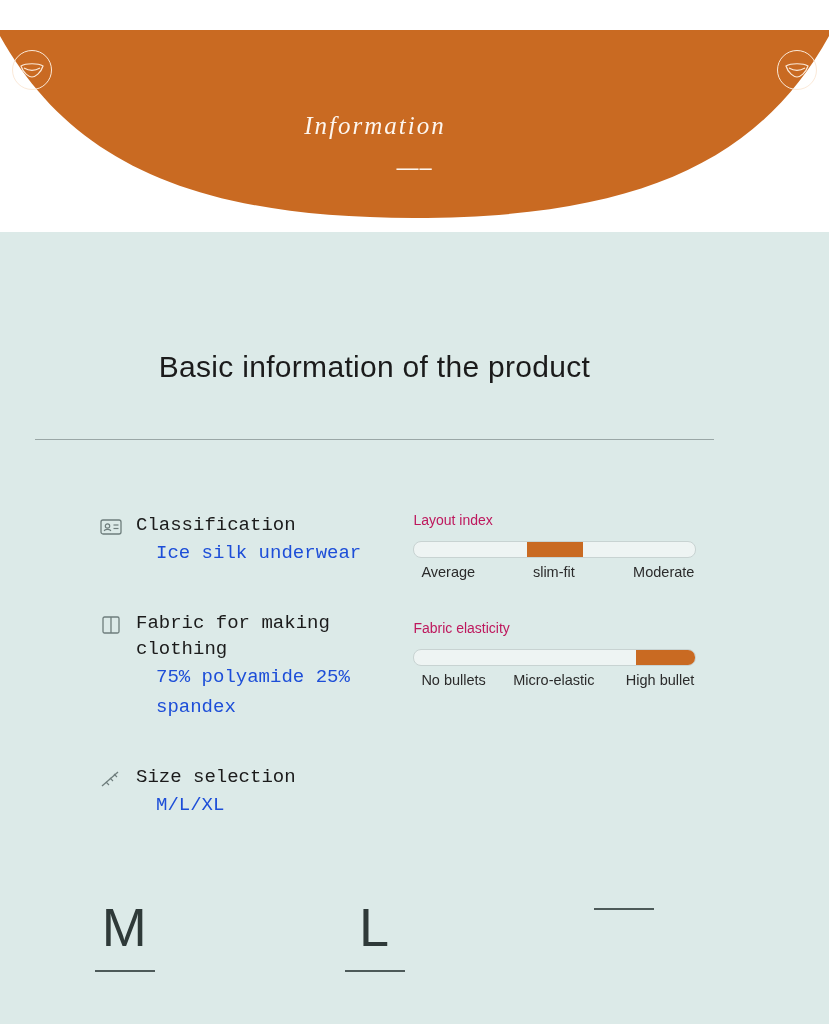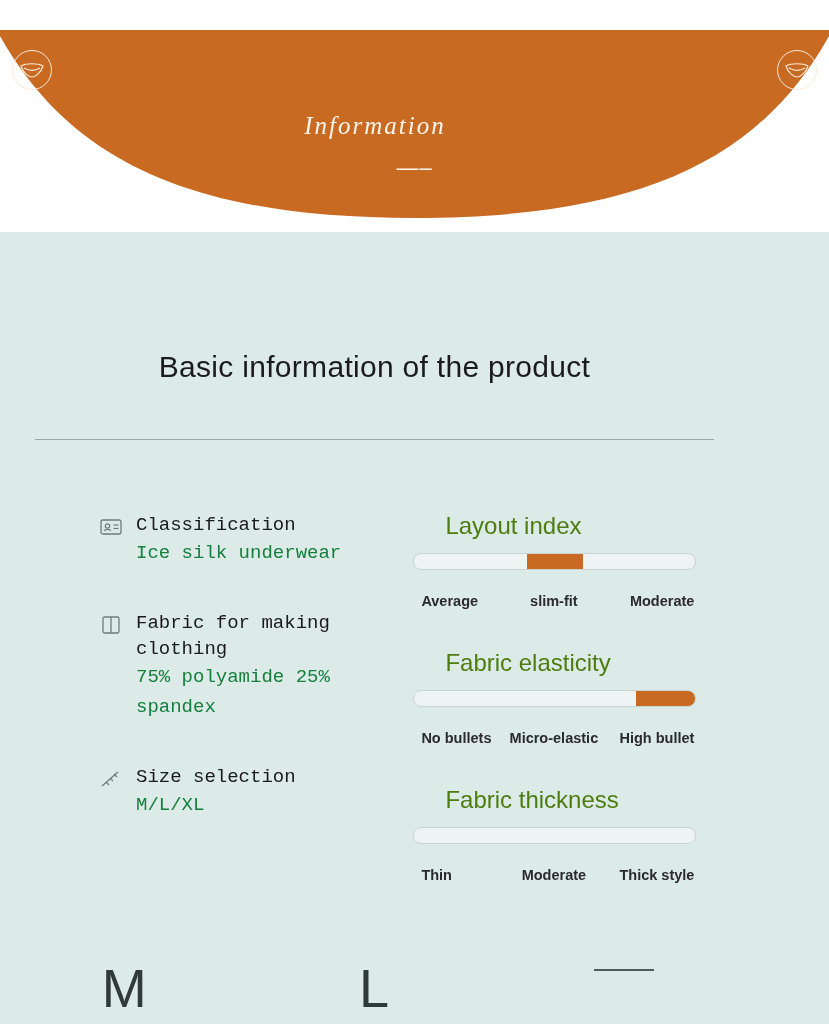--- a/index.html
+++ b/index.html
@@ -121,54 +121,53 @@
     display: flex;
     flex-direction: column;
   }
   .info-label {
     font-size: 19px;
     color: #1b1b1b;
     line-height: 26px;
   }
   .info-value {
     font-size: 19px;
-    color: #15803d;
+    color: #1d4ed8;
     line-height: 30px;
+    margin-left: 20px;
   }
 
   .meter-block {
     margin-bottom: 34px;
   }
   .meter-title {
-    font-size: 24px;
-    color: #4d7c0f;
+    font-size: 14px;
+    color: #be185d;
     margin-bottom: 13px;
-    margin-left: 32px;
   }
   .meter-bar {
     position: relative;
     width: 281px;
     height: 15px;
     border: 1px solid #c8d3d2;
     border-radius: 8px;
     background: #eef4f3;
     overflow: hidden;
   }
   .meter-fill {
     position: absolute;
     top: 0;
     height: 100%;
     background: #c96a22;
   }
   .meter-labels {
     position: relative;
     width: 281px;
     height: 22px;
-    margin-top: 23px;
-    font-weight: bold;
+    margin-top: 6px;
   }
   .meter-labels span {
     position: absolute;
     font-size: 14.5px;
     color: #2b2b2b;
     white-space: nowrap;
   }
   .mk-0 { left: 8px; }
   .mk-1 { left: 50%; transform: translateX(-50%); }
   .mk-2 { right: 0px; }
@@ -297,29 +296,20 @@
         <div class="meter-bar">
           <div class="meter-fill" style="left:79%;width:21%;"></div>
         </div>
         <div class="meter-labels">
           <span class="mk-0">No bullets</span>
           <span class="mk-1">Micro-elastic</span>
           <span class="mk-2">High bullet</span>
         </div>
       </div>
 
-      <div class="meter-block">
-        <div class="meter-title">Fabric thickness</div>
-        <div class="meter-bar"></div>
-        <div class="meter-labels">
-          <span class="mk-0">Thin</span>
-          <span class="mk-1">Moderate</span>
-          <span class="mk-2">Thick style</span>
-        </div>
-      </div>
 
     </div>
   </div>
 
   <div class="sizes">
     <div class="size-cell">
       <div class="size-letter">M</div>
       <div class="size-underline"></div>
     </div>
     <div class="size-cell">

